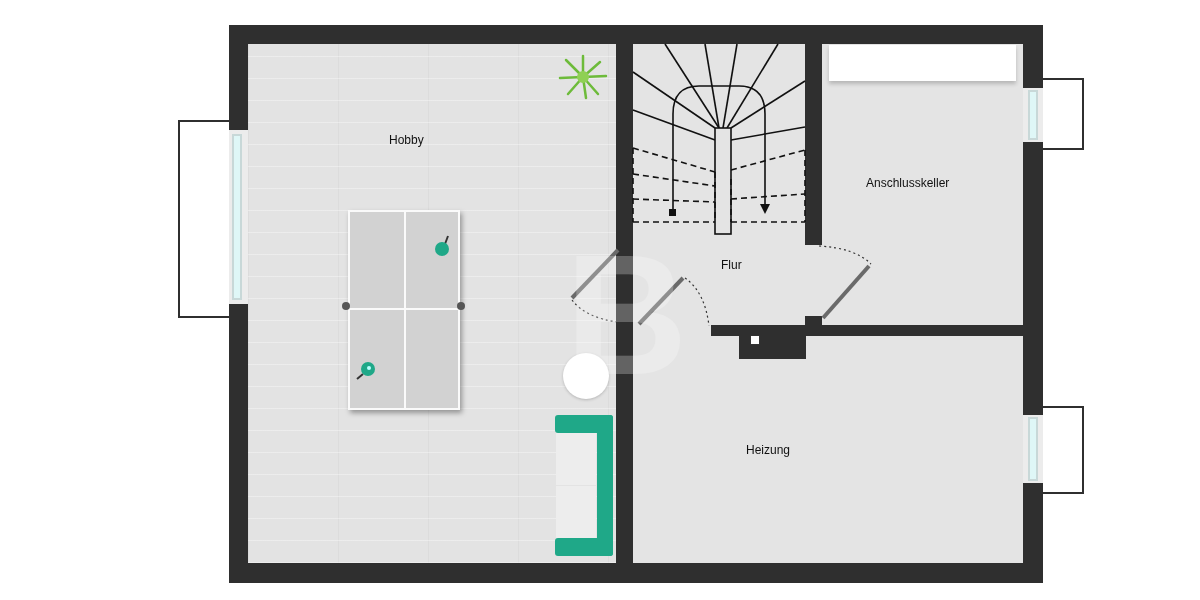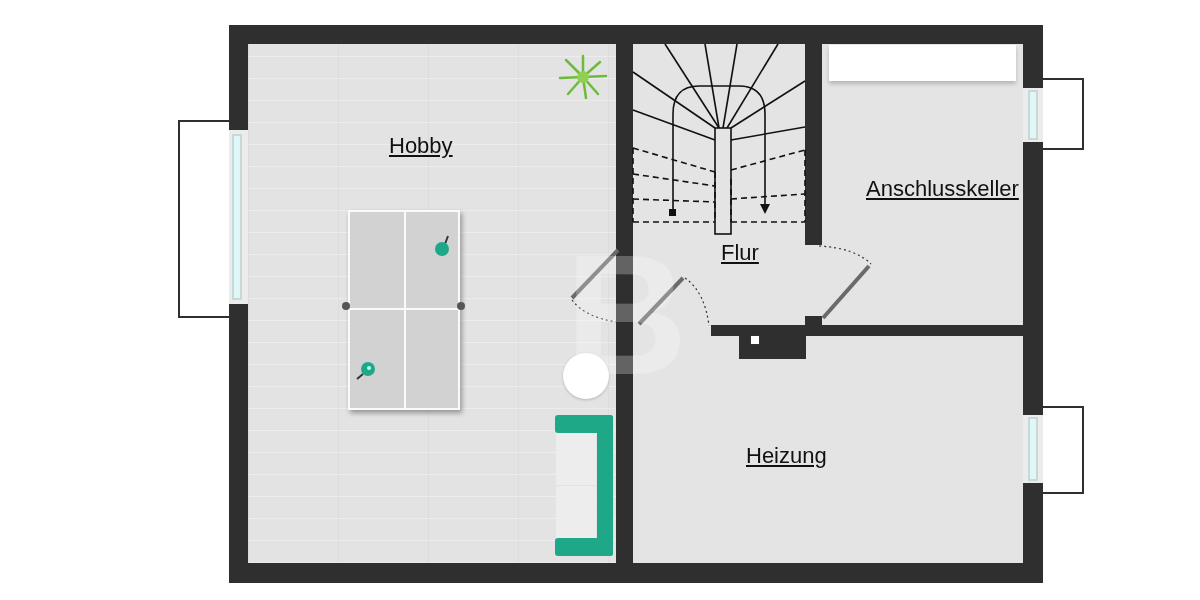--- a/index.html
+++ b/index.html
@@ -7,21 +7,21 @@
   .abs { position:absolute; }
   .wall { position:absolute; background:#2f2f2f; }
   .floor-light { position:absolute; background:#e4e4e4; }
   .floor-tiles {
     position:absolute;
     background-color:#e3e3e3;
     background-image:
       repeating-linear-gradient(0deg, rgba(255,255,255,0.35) 0px, rgba(255,255,255,0.35) 1px, transparent 1px, transparent 22px),
       repeating-linear-gradient(90deg, rgba(200,200,200,0.25) 0px, rgba(200,200,200,0.25) 1px, transparent 1px, transparent 90px);
   }
-  .label { position:absolute; font-size:22px; color:#111; white-space:nowrap;text-decoration:underline; }
+  .label { position:absolute; font-size:12px; color:#111; white-space:nowrap; }
   .win-glass { position:absolute; background:#dff7f7; border:2px solid #c8d8d8; box-sizing:border-box; }
   .balcony { position:absolute; border:2px solid #2f2f2f; background:#fff; box-sizing:border-box; }
   svg { position:absolute; overflow:visible; }
 </style>
 </head>
 <body>
 
 <div class="abs" style="left:0;top:0;width:1200px;height:600px;">
 
   <div class="balcony" style="left:178px;top:120px;width:56px;height:198px;"></div>
@@ -137,16 +137,16 @@
     <div class="abs" style="left:0;top:0;width:58px;height:18px;background:#1fa888;border-radius:3px;"></div>
     <div class="abs" style="left:42px;top:0;width:16px;height:141px;background:#1fa888;border-radius:3px;"></div>
     <div class="abs" style="left:0;top:123px;width:58px;height:18px;background:#1fa888;border-radius:3px;"></div>
     <div class="abs" style="left:1px;top:18px;width:40px;height:52px;background:#ededed;"></div>
     <div class="abs" style="left:1px;top:71px;width:40px;height:52px;background:#ededed;"></div>
   </div>
 
   <div class="abs" style="left:565px;top:230px;font-size:170px;font-weight:bold;color:rgba(255,255,255,0.25);line-height:1;">B</div>
 
   <div class="label" style="left:389px;top:133px;">Hobby</div>
-  <div class="label" style="left:721px;top:240px;">Flur</div>
+  <div class="label" style="left:721px;top:258px;">Flur</div>
   <div class="label" style="left:866px;top:176px;">Anschlusskeller</div>
   <div class="label" style="left:746px;top:443px;">Heizung</div>
 </div>
 
 </body></html>

